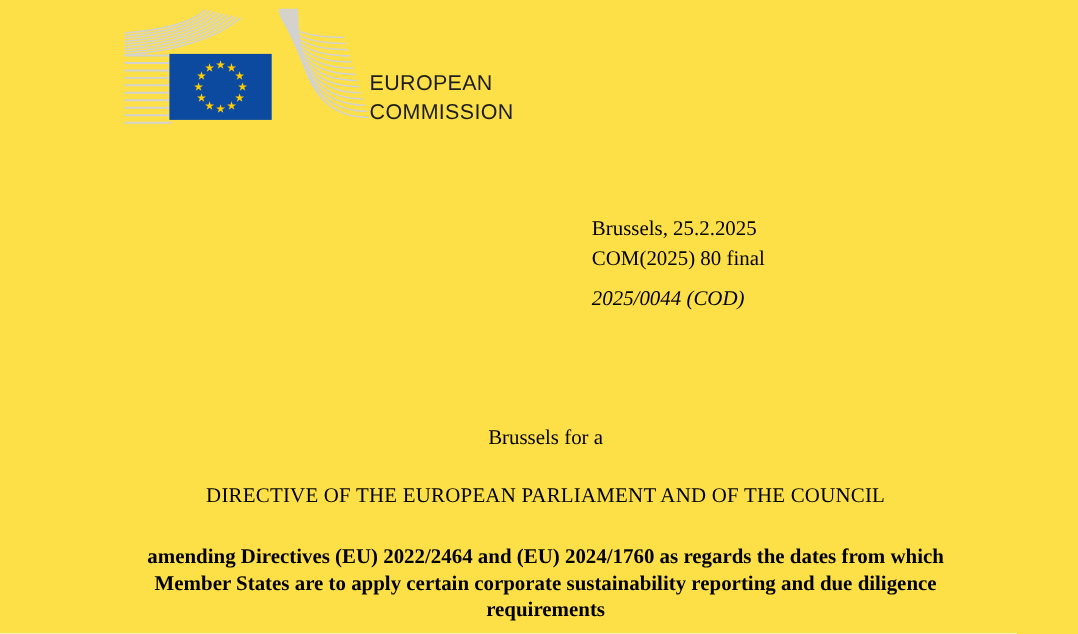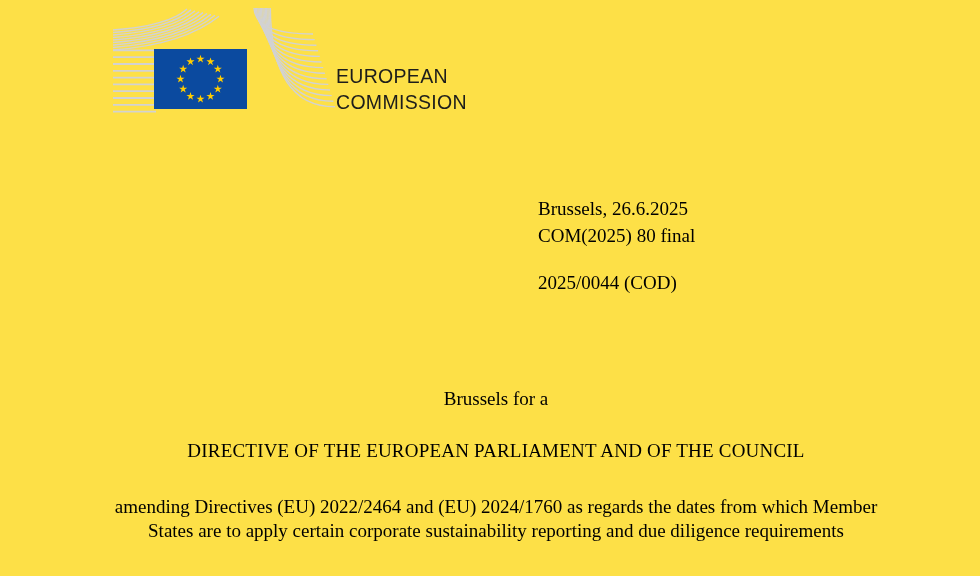--- a/index.html
+++ b/index.html
@@ -32,21 +32,21 @@
   .institution span { display: block; }
   
   .ref-block {
     position: absolute;
     left: 538px;
     top: 195px;
     font-size: 19px;
     line-height: 27px;
     white-space: nowrap;
   }
-  .procedure-ref { margin-top: 20px; }
+  .procedure-ref { margin-top: 9px; font-style: italic; }
   
   .proposal-intro {
     position: absolute;
     left: 0; right: 0;
     top: 388px;
     text-align: center;
     font-size: 19px;
     font-weight: 400;
   }
   .doc-title {
@@ -61,21 +61,21 @@
   }
   .doc-subtitle {
     position: absolute;
     left: 50%;
     transform: translateX(-50%);
     top: 495px;
     width: 778px;
     margin: 0;
     text-align: center;
     font-size: 19px;
-    font-weight: 400;
+    font-weight: 700;
     line-height: 24px;
   }
 </style>
 </head>
 <body>
 
 <div class="page">
 
   <div class="logo-wrap">
     <svg class="logo-svg" width="230" height="112" viewBox="0 0 230 112" aria-hidden="true">
@@ -147,21 +147,21 @@
       </g>
     </svg>
 
     <div class="institution">
       <span>EUROPEAN</span>
       <span>COMMISSION</span>
     </div>
   </div>
 
   <div class="ref-block">
-    <div>Brussels, 26.6.2025</div>
+    <div>Brussels, 25.2.2025</div>
     <div>COM(2025) 80 final</div>
     <div class="procedure-ref">2025/0044 (COD)</div>
   </div>
 
   <div class="proposal-intro">Brussels for a</div>
 
   <h1 class="doc-title">DIRECTIVE OF THE EUROPEAN PARLIAMENT AND OF THE COUNCIL</h1>
 
   <h2 class="doc-subtitle">amending Directives (EU) 2022/2464 and (EU) 2024/1760 as regards the dates from which Member States are to apply certain corporate sustainability reporting and due diligence requirements</h2>
 

